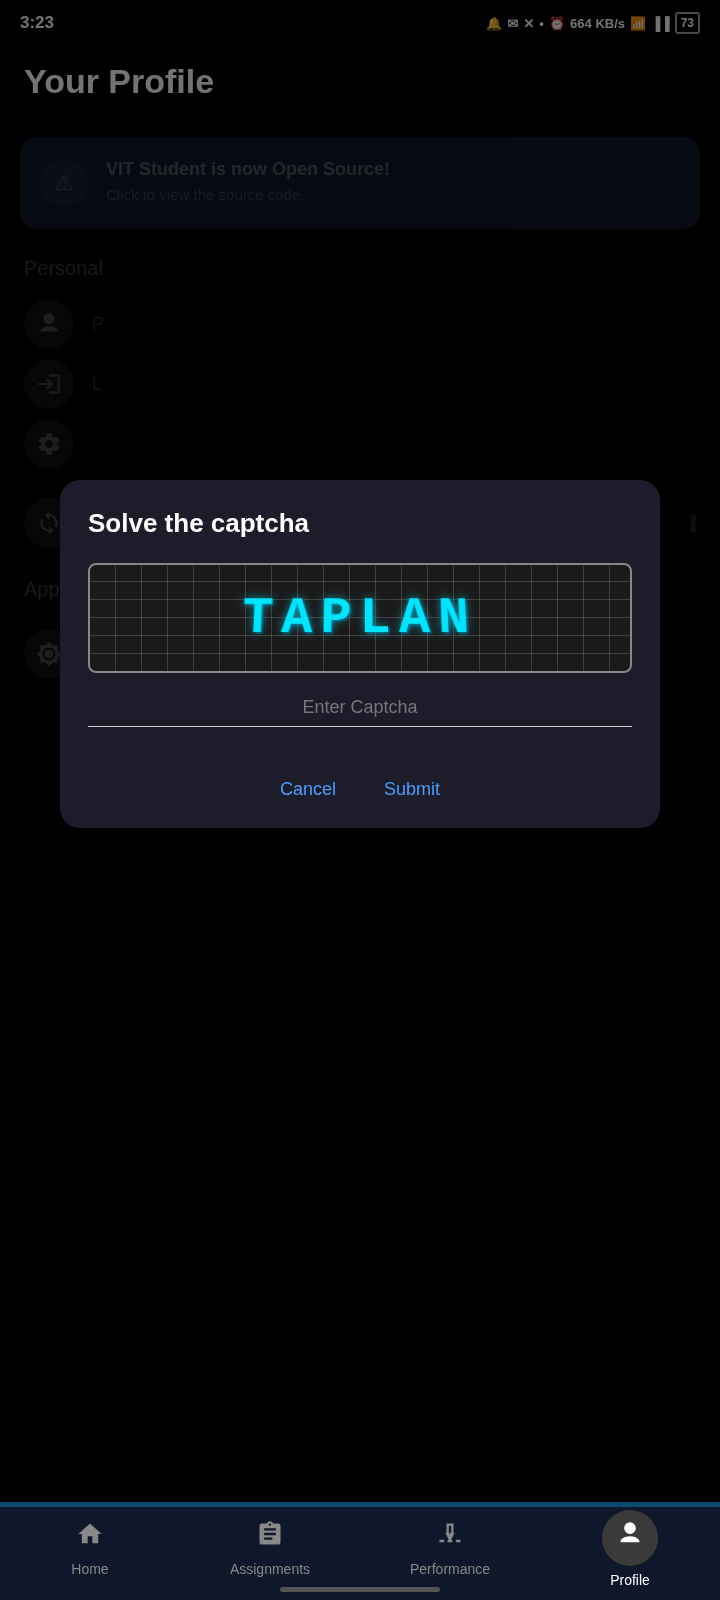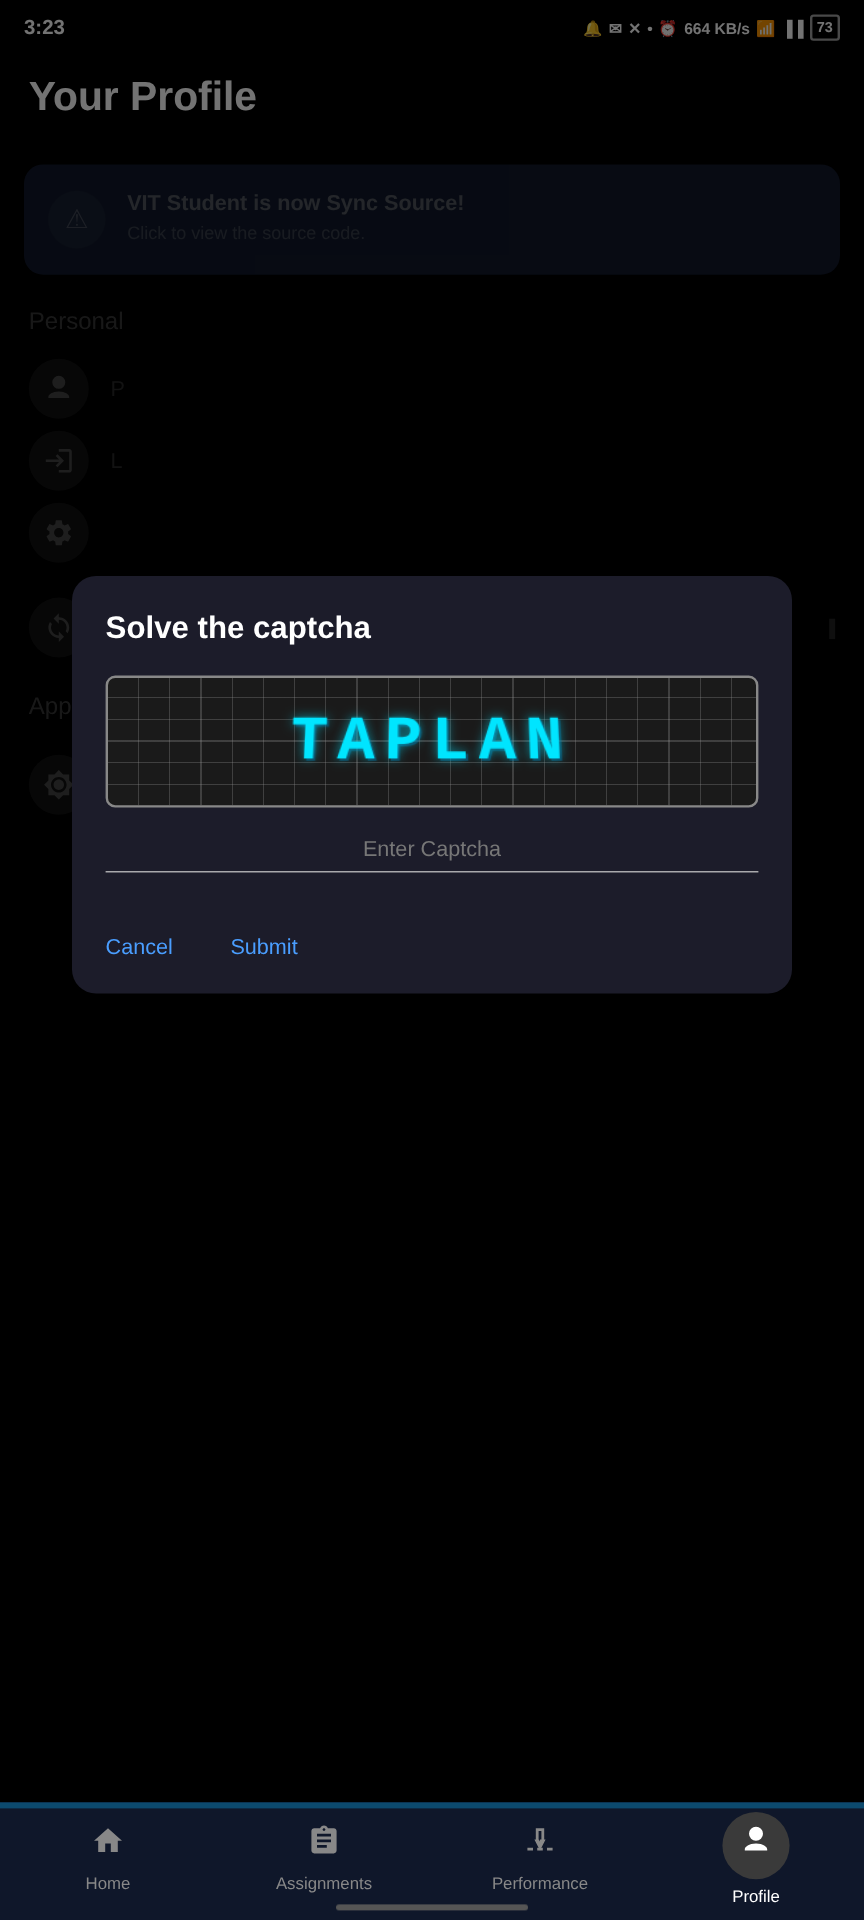--- a/index.html
+++ b/index.html
@@ -198,21 +198,21 @@
       text-align: center;
     }
     .captcha-input::placeholder {
       color: #777;
       font-size: 18px;
     }
 
     
     .dialog-buttons {
       display: flex;
-      justify-content: flex-start;
+      justify-content: center;
       gap: 48px;
       padding-top: 8px;
     }
     .btn-cancel {
       background: none;
       border: none;
       color: #4a9eff;
       font-size: 18px;
       font-weight: 500;
       cursor: pointer;
@@ -315,21 +315,21 @@
 
 <h1 class="page-title">Your Profile</h1>
 
 <div class="dimmed">
 
   <div class="banner">
     <div class="banner-icon">
       <span>⚠</span>
     </div>
     <div class="banner-text">
-      <h3>VIT Student is now Sync Source!</h3>
+      <h3>VIT Student is now Open Source!</h3>
       <p>Click to view the source code.</p>
     </div>
   </div>
 
   <div class="section-header">Personal</div>
 
   <div class="list-item partial-item" style="height:60px;overflow:hidden;">
     <div class="list-icon">
       <svg width="26" height="26" viewBox="0 0 24 24" fill="#aaa">
           <path d="M12 2a5 5 0 1 0 0 10A5 5 0 0 0 12 2zm0 12c-5 0-8 2.5-8 4v1h16v-1c0-1.5-3-4-8-4z"></path>

